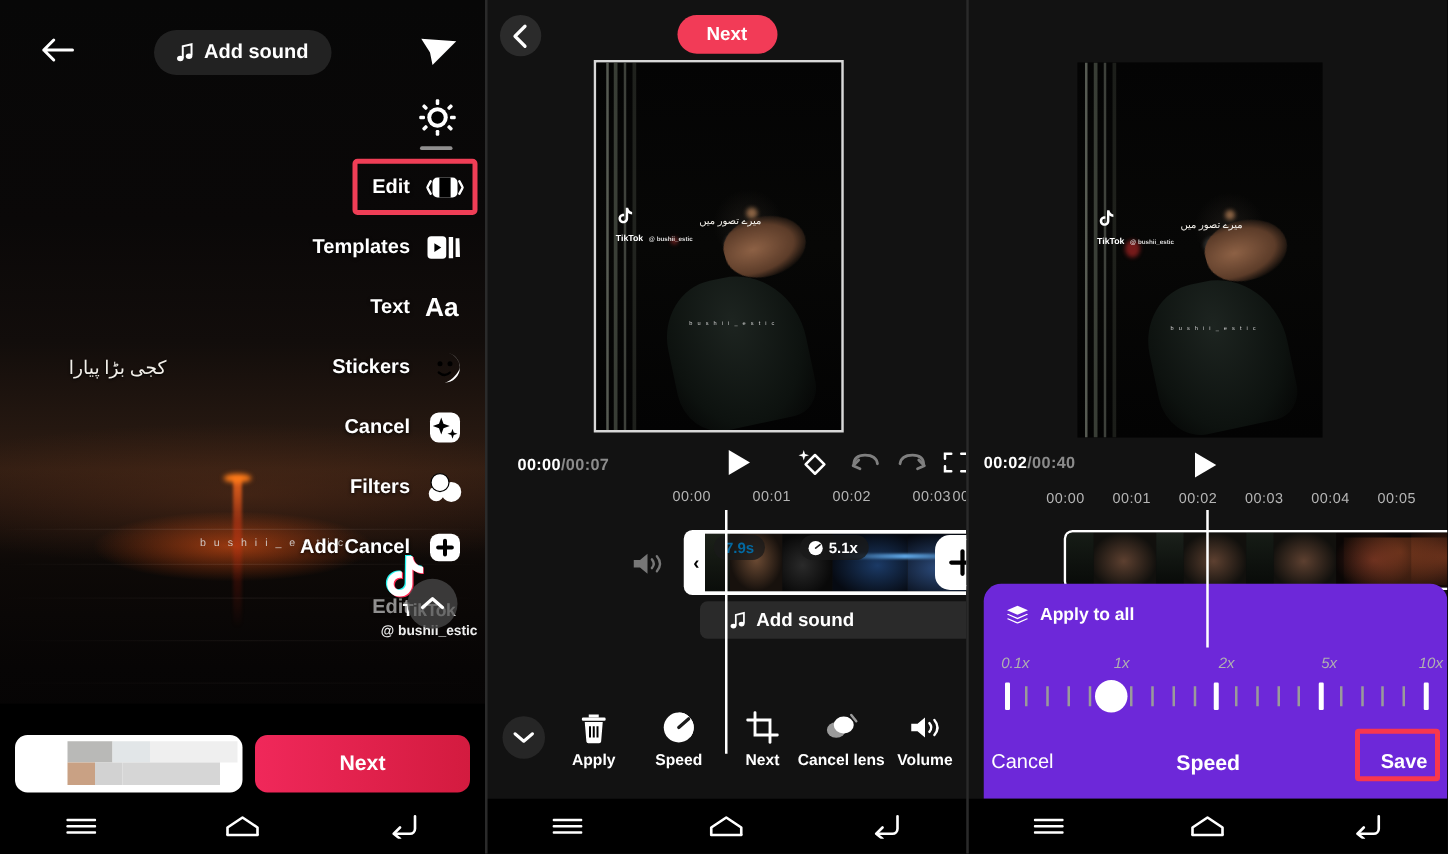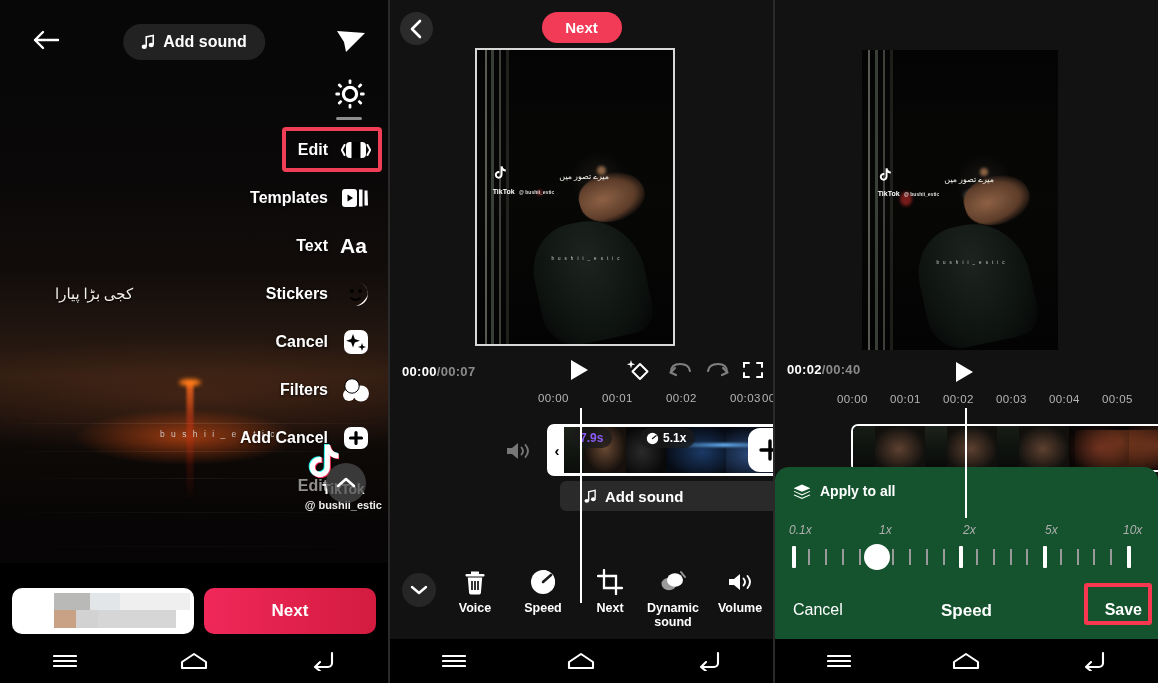--- a/index.html
+++ b/index.html
@@ -164,41 +164,41 @@
   }
   .pv-urdu { position:absolute; left:42%; top:41.5%; color:#f5f2ec; font-size:8px;
              font-family:"Liberation Serif", serif; direction:rtl; }
   .pv-tt { position:absolute; left:8%; top:39%; text-align:left; }
   .pv-tt .n { color:#fff; font-size:7px; font-weight:bold; line-height:1; }
   .pv-tt .h { color:#ddd; font-size:5px; font-weight:bold; line-height:1.3; }
   .pv-user { position:absolute; left:38%; top:70%; color:#cfcfcf; font-size:4.5px; letter-spacing:1.4px; }
   .pv-light { position:absolute; border-radius:50%; background:rgba(255,180,120,.5); filter:blur(1.5px); }
 
   
-  .m-playrow { position:absolute; top:358px; left:0; right:0; height:26px; display:flex; align-items:center; }
+  .m-playrow { position:absolute; top:358px; left:12px; right:0; height:26px; display:flex; align-items:center; }
   .time-label { position:absolute; left:12px; font-size:13px; font-weight:bold; color:#fff; letter-spacing:.3px;}
   .time-label .total { color:#8b8b8b; font-weight:bold; }
   .ctrl { position:absolute; display:flex; align-items:center; justify-content:center; cursor:pointer; }
 
   
   .m-ticks { position:absolute; top:392px; left:0; right:0; height:18px; }
   .tick { position:absolute; font-size:11.5px; color:#b5b5b5; letter-spacing:.4px; }
   .m-playhead { position:absolute; left:578px; top:408px; width:2px; height:195px; background:#fff; z-index:15; }
   .speaker-ic { position:absolute; left:500px; top:438px; width:32px; height:26px;
                 display:flex; align-items:center; justify-content:center; cursor:pointer;}
   .m-clip {
     position:absolute; left:545px; top:424px; right:-40px; height:52px;
     background:#fff; border-radius:7px; padding:3px; display:flex; align-items:center;
     cursor:pointer;
   }
   .clip-handle { width:14px; height:100%; display:flex; align-items:center; justify-content:center; color:#000; font-size:15px; font-weight:bold;}
   .clip-thumbs { flex:1; height:100%; position:relative; overflow:hidden; background:#0d0d0d; }
   .clip-thumbs .frag { position:absolute; top:0; bottom:0; }
   .badge-dur {
-    position:absolute; left:24px; top:4px; background:rgba(25,25,25,.78); color:#8b5cf6;
+    position:absolute; left:24px; top:4px; background:rgba(25,25,25,.78); color:#0369a1;
     font-size:12px; font-weight:bold; padding:3px 9px; border-radius:11px; z-index:3;
   }
   .badge-speed {
     position:absolute; left:93px; top:4px; background:rgba(25,25,25,.78); color:#fff;
     font-size:12px; font-weight:bold; padding:3px 9px 3px 6px; border-radius:11px; z-index:3;
     display:flex; align-items:center; gap:4px;
   }
   .clip-plus {
     position:absolute; right:24px; top:7px; width:38px; height:38px; border-radius:9px;
     background:#fff; display:flex; align-items:center; justify-content:center; z-index:4; cursor:pointer;
@@ -222,22 +222,22 @@
   .r-preview { position:absolute; left:87px; top:50px; width:196px; height:300px; overflow:hidden; background:#050505;}
   .r-playrow { position:absolute; top:362px; left:0; right:0; height:24px; }
   .r-ticks { position:absolute; top:393px; left:0; right:0; height:18px; }
   .r-playhead { position:absolute; left:190px; top:408px; width:2px; height:110px; background:#fff; z-index:15; }
   .r-clip {
     position:absolute; left:76px; top:424px; right:-30px; height:48px;
     border:2px solid #fff; border-radius:7px; overflow:hidden; background:#090909; cursor:pointer;
   }
   .r-clip .fr { position:absolute; top:0; bottom:0; }
   .r-sheet {
-    position:absolute; left:0; right:0; bottom:44px; height:172px;
-    background:#14532d; border-radius:14px 14px 0 0;
+    position:absolute; left:12px; right:0; bottom:44px; height:172px;
+    background:#6d28d9; border-radius:14px 14px 0 0;
   }
   .apply-row { position:absolute; left:18px; top:16px; display:flex; align-items:center; gap:9px; cursor:pointer; }
   .apply-row span { color:#fff; font-size:14px; font-weight:bold; }
   .slider-labels { position:absolute; left:0; right:0; top:56px; height:16px;font-style:italic; }
   .sl-lab { position:absolute; font-size:12px; color:#b0b0b0; }
   .slider-track { position:absolute; left:0; right:0; top:78px; height:24px; }
   .stick { position:absolute; top:4px; width:2px; height:16px; background:#9a9a9a; }
   .stick.major { width:4px; height:22px; top:1px; background:#fff; border-radius:1px; }
   .slider-knob {
     position:absolute; top:-1px; width:26px; height:26px; border-radius:50%; background:#fff;
@@ -605,21 +605,21 @@
             <path d="M9 3.5 h8 v2.5 h-8 Z" fill="#fff"></path>
             <rect x="3.5" y="6" width="19" height="2.6" rx="1" fill="#fff"></rect>
             <path d="M5.8 9.5 h14.4 l-1.3 15.6 a1.6 1.6 0 0 1 -1.6 1.4 H8.7 a1.6 1.6 0 0 1 -1.6 -1.4 Z" fill="#fff"></path>
             <g stroke="#000" stroke-width="1.6">
                 <line x1="10" y1="13" x2="10" y2="22"></line>
                 <line x1="13" y1="13" x2="13" y2="22"></line>
                 <line x1="16" y1="13" x2="16" y2="22"></line>
               </g>
           </svg>
         </div>
-        <div class="tl">Voice</div>
+        <div class="tl">Apply</div>
       </div>
 
       <div class="tool" style="left:118px;top:10px;">
         <div class="ti">
           <svg width="28" height="28" viewBox="0 0 28 28">
             <path d="M14 2 a12 12 0 0 1 12 12 a12 12 0 0 1 -3 8 L14 14 Z" fill="#fff"></path>
             <circle cx="14" cy="14" r="12" fill="#fff"></circle>
             <path d="M14 14 L22 7" stroke="#1b1b1b" stroke-width="2.6" stroke-linecap="round"></path>
             <path d="M2.5 22 a12 12 0 0 0 23 0 Z" fill="#1b1b1b" opacity="0"></path>
             <path d="M3 23 L25 23 L22 26 L6 26 Z" fill="#1b1b1b" opacity="0"></path>
@@ -641,21 +641,21 @@
       </div>
 
       <div class="tool" style="left:248px;top:10px;">
         <div class="ti">
           <svg width="30" height="26" viewBox="0 0 30 26">
             <ellipse cx="11" cy="15" rx="7.5" ry="6.2" fill="#9b9b9b"></ellipse>
             <ellipse cx="17" cy="11" rx="8" ry="6.8" fill="#fff"></ellipse>
             <path d="M23 3 L27 8" stroke="#9b9b9b" stroke-width="2" stroke-linecap="round"></path>
           </svg>
         </div>
-        <div class="tl">Dynamic sound</div>
+        <div class="tl">Cancel lens</div>
       </div>
 
       <div class="tool" style="left:315px;top:10px;">
         <div class="ti">
           <svg width="28" height="24" viewBox="0 0 28 24">
             <path d="M3 9 H8 L14 4 V20 L8 15 H3 Z" fill="#fff"></path>
             <path d="M17.5 8.5 q3 3.5 0 7" stroke="#fff" stroke-width="1.9" fill="none" stroke-linecap="round"></path>
             <path d="M21.5 6 q5 6 0 12" stroke="#fff" stroke-width="1.9" fill="none" stroke-linecap="round"></path>
           </svg>
         </div>

